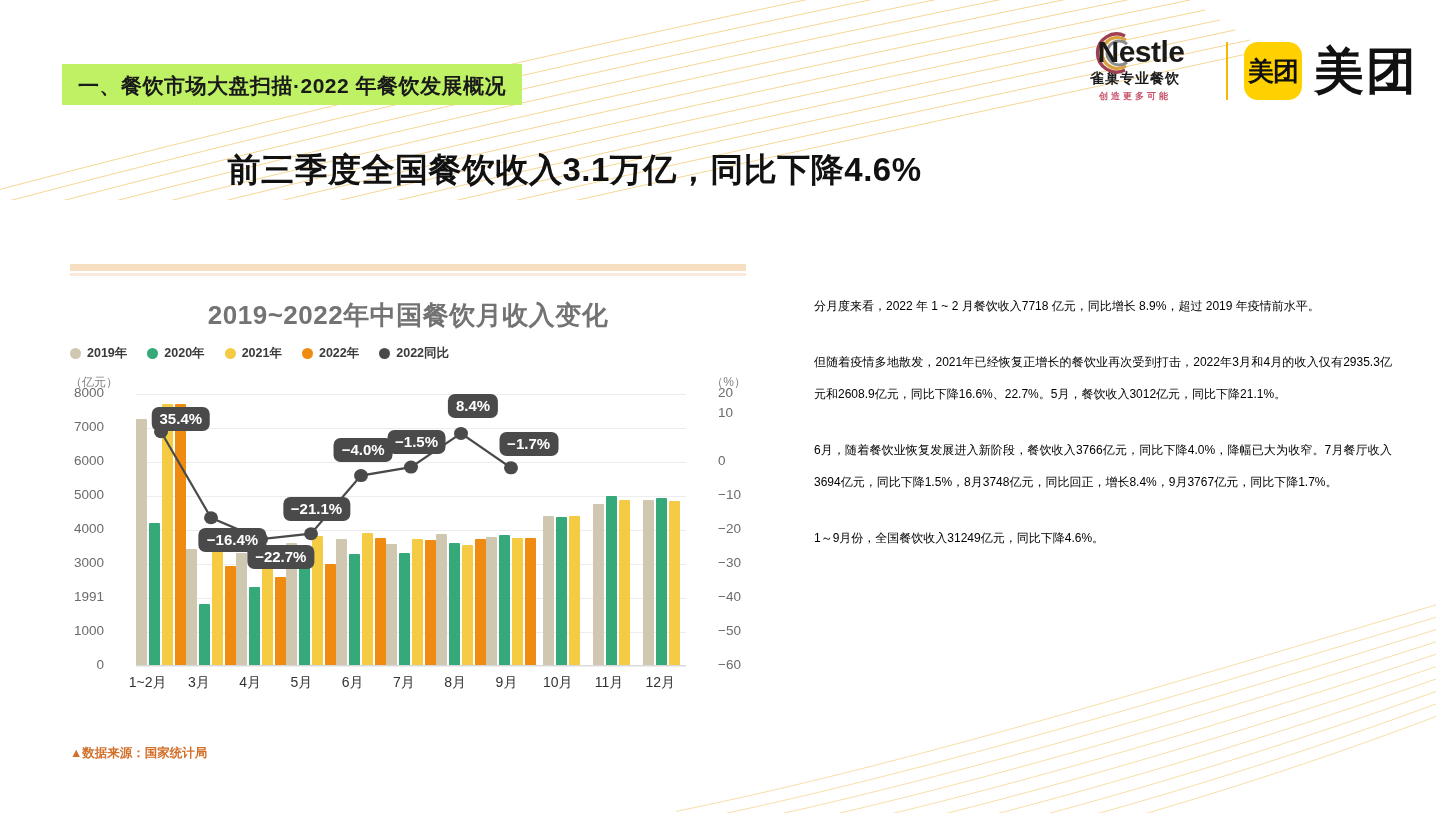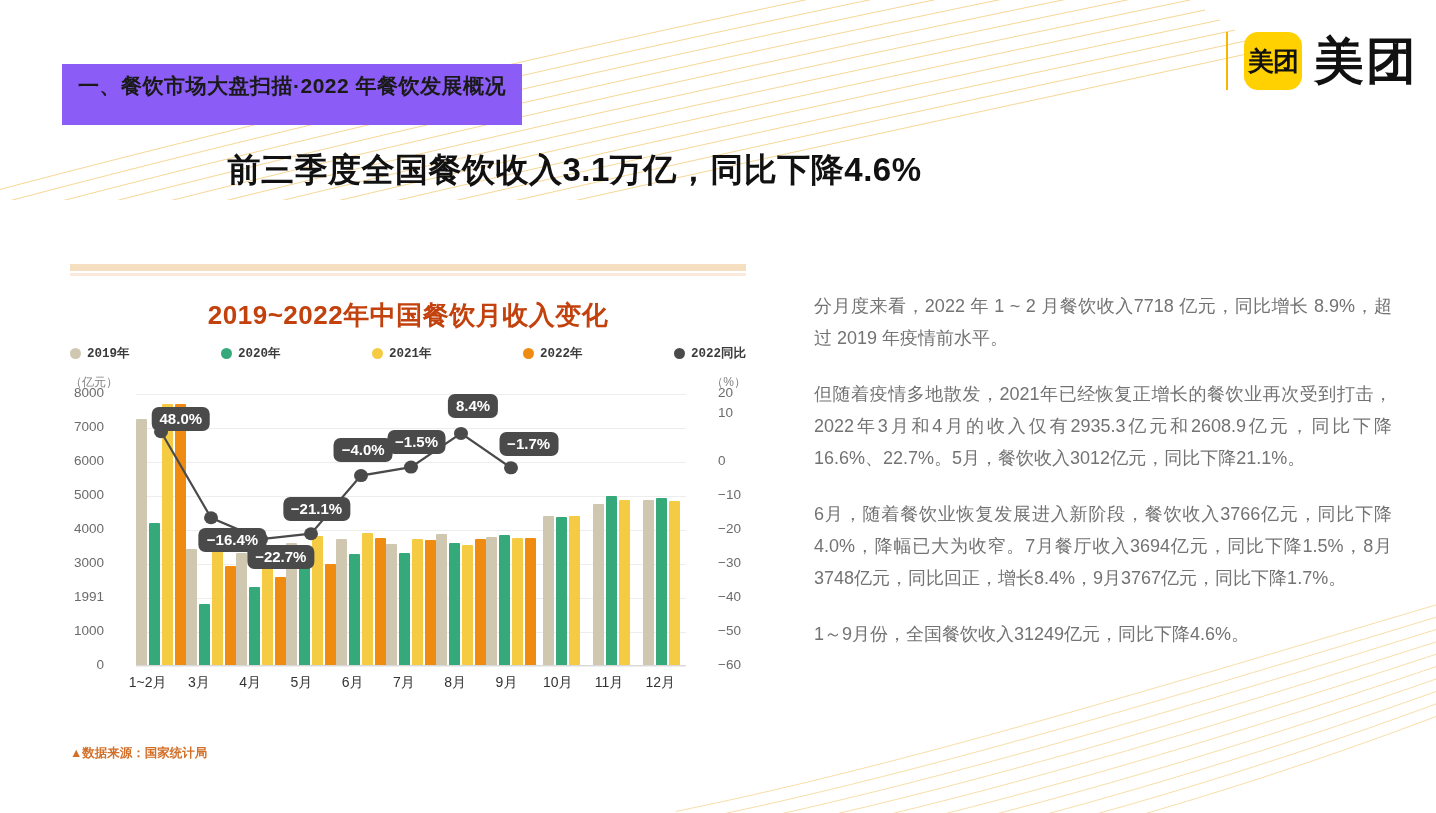--- a/index.html
+++ b/index.html
@@ -11,23 +11,23 @@
     overflow:hidden;
     position:relative;
   }
   #deco-top, #deco-bottom { position:absolute; pointer-events:none; }
   #deco-top { top:0; left:0; width:1436px; height:200px; }
   #deco-bottom { bottom:0; right:0; width:760px; height:230px; }
 
   
   .section-tag {
     position:absolute; left:62px; top:64px;
-    background:#8b5cf6; color:#1a1a1a;
+    background:#bef264; color:#1a1a1a;
     font-size:21px; font-weight:bold;
-    padding:8px 16px 25px 16px;
+    padding:8px 16px 5px 16px;
     letter-spacing:0.5px;
     white-space:nowrap;
   }
   .logos {
     position:absolute; right:18px; top:32px;
     display:flex; align-items:center; gap:16px;
   }
   .nestle-logo { position:relative; width:150px; height:78px; }
   .nestle-wrap { position:relative; display:flex; flex-direction:column; align-items:center; }
   .nestle-top { display:flex; align-items:center; position:relative; height:40px; }
@@ -53,24 +53,24 @@
     text-align:center; font-size:33px; font-weight:bold; color:#111;
     letter-spacing:0.5px;
   }
 
   
   .left-panel { position:absolute; left:70px; top:264px; width:676px; }
   .rule-top { height:7px; background:#F6DFC0; }
   .rule-bot { height:3px; background:#FBEADC; margin-top:2px; }
 
   .chart-title {
-    text-align:center; font-size:26px; font-weight:bold; color:#c2410c;
+    text-align:center; font-size:26px; font-weight:bold; color:#737373;
     margin-top:22px; letter-spacing:0.5px;
   }
-  .legend { display:flex; justify-content:space-between; margin-top:12px;font-family:Liberation Mono, monospace; }
+  .legend { display:flex; justify-content:flex-start; gap:20px; margin-top:12px; }
   .legend-item { display:flex; align-items:center; gap:6px; font-size:12.5px; color:#3a3a3a; font-weight:bold;}
   .legend-dot { width:11px; height:11px; border-radius:50%; }
 
   .plot-wrap { position:relative; margin-top:14px; height:310px; }
   .axis-unit-l { position:absolute; left:0px; top:-2px; font-size:12px; color:#808080; }
   .axis-unit-r { position:absolute; right:0px; top:-2px; font-size:12px; color:#808080; }
   .ytick { position:absolute; font-size:13.5px; color:#6b6b6b; }
   .ytick.left { right:642px; text-align:right; width:60px; }
   .ytick.right { left:648px; text-align:left; width:60px; }
   .gridline { position:absolute; left:66px; right:60px; height:1px; background:#ededed; }
@@ -92,21 +92,21 @@
   }
 
   .source {
     position:absolute; left:70px; top:745px;
     font-size:12.5px; font-weight:bold; color:#D2702A;
   }
 
   
   .right-panel {
     position:absolute; left:814px; top:290px; width:578px;
-    font-size:18px; line-height:32px; color:#737373;
+    font-size:12px; line-height:32px; color:#000000;
     letter-spacing:0px;
   }
   .right-panel p { margin:0 0 24px 0; text-align:justify; }
 </style>
 </head>
 <body>
 
 <svg id="deco-top" viewBox="0 0 1436 200" preserveAspectRatio="none">
   <g fill="none" stroke="#EFB63F" stroke-width="1" opacity="0.55">
     <path d="M-40,200 C260,120 640,30 1100,-60"></path>
@@ -135,20 +135,34 @@
     <path d="M-60,312 C210,268 490,192 800,82"></path>
     <path d="M-60,324 C215,280 500,204 800,94"></path>
     <path d="M-60,336 C220,292 510,216 800,106"></path>
     <path d="M-60,348 C225,304 520,228 800,118"></path>
   </g>
 </svg>
 
 <div class="section-tag">一、餐饮市场大盘扫描·2022 年餐饮发展概况</div>
 
 <div class="logos">
+  <div class="nestle-logo">
+    <div class="nestle-wrap">
+      <div class="nestle-top">
+        <svg class="nest-arc" width="46" height="46" viewBox="0 0 46 46">
+          <path d="M40,6 A19,19 0 1 0 40,40" fill="none" stroke="#9E3F52" stroke-width="3.4"></path>
+          <path d="M41,10 A15.5,15.5 0 1 0 41,36" fill="none" stroke="#D9A23B" stroke-width="3.2"></path>
+          <path d="M42,14 A12,12 0 1 0 42,32" fill="none" stroke="#8C8C8C" stroke-width="3"></path>
+        </svg>
+        <div class="nestle-word">Nestle</div>
+      </div>
+      <div class="nestle-cn">雀巢专业餐饮</div>
+      <div class="nestle-slogan">创造更多可能</div>
+    </div>
+  </div>
 
   <div class="logo-divider"></div>
 
   <div class="meituan-logo">
     <div class="mt-badge">美团</div>
     <div class="mt-word">美团</div>
   </div>
 </div>
 
 <div class="main-title">前三季度全国餐饮收入3.1万亿，同比下降4.6%</div>
@@ -295,21 +309,21 @@
           <ellipse cx="25" cy="37.739999999999995" rx="7" ry="6.5" fill="#4A4A4A"></ellipse>
           <ellipse cx="75" cy="123.75999999999999" rx="7" ry="6.5" fill="#4A4A4A"></ellipse>
           <ellipse cx="125" cy="145.18" rx="7" ry="6.5" fill="#4A4A4A"></ellipse>
           <ellipse cx="175" cy="139.74" rx="7" ry="6.5" fill="#4A4A4A"></ellipse>
           <ellipse cx="225" cy="81.6" rx="7" ry="6.5" fill="#4A4A4A"></ellipse>
           <ellipse cx="275" cy="73.1" rx="7" ry="6.5" fill="#4A4A4A"></ellipse>
           <ellipse cx="325" cy="39.44" rx="7" ry="6.5" fill="#4A4A4A"></ellipse>
           <ellipse cx="375" cy="73.78" rx="7" ry="6.5" fill="#4A4A4A"></ellipse>
         </svg>
       <div id="pills">
-          <div class="pill" style="left: 8.14545%; top: 9.275%;">48.0%</div>
+          <div class="pill" style="left: 8.14545%; top: 9.275%;">35.4%</div>
           <div class="pill" style="left: 17.5364%; top: 53.7%;">−16.4%</div>
           <div class="pill" style="left: 26.3273%; top: 59.975%;">−22.7%</div>
           <div class="pill" style="left: 32.8182%; top: 42.175%;">−21.1%</div>
           <div class="pill" style="left: 41.3091%; top: 20.6%;">−4.0%</div>
           <div class="pill" style="left: 51%; top: 17.475%;">−1.5%</div>
           <div class="pill" style="left: 61.2909%; top: 4.5%;">8.4%</div>
           <div class="pill" style="left: 71.3818%; top: 18.525%;">−1.7%</div>
         </div>
     </div>
 

